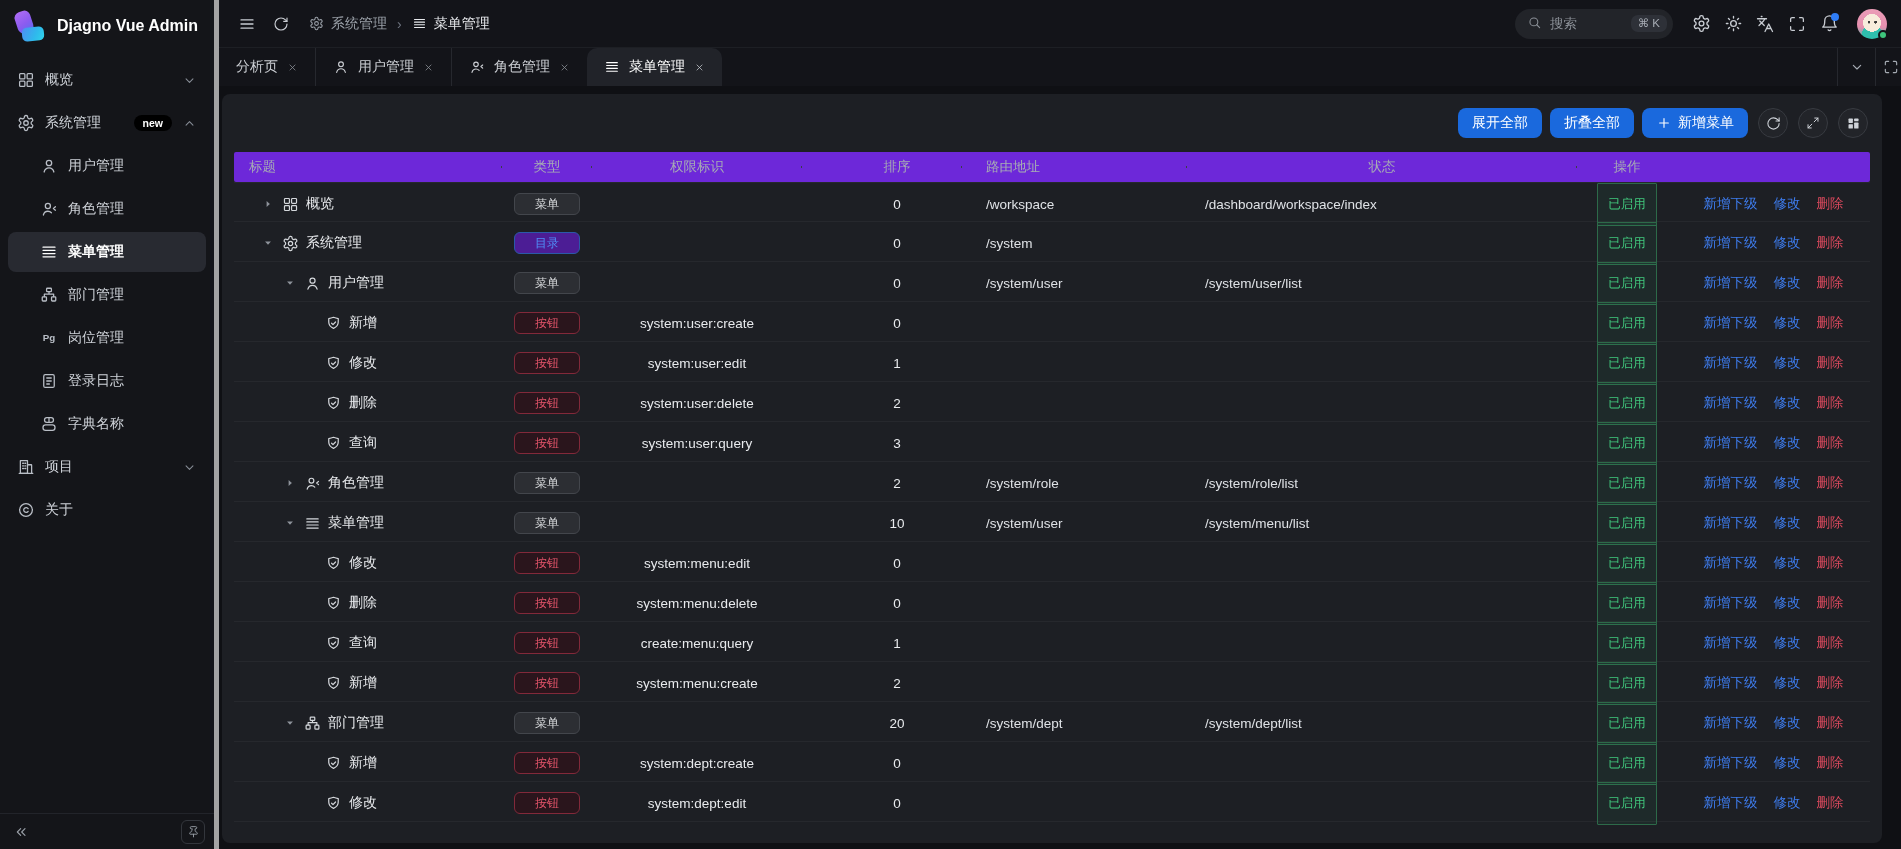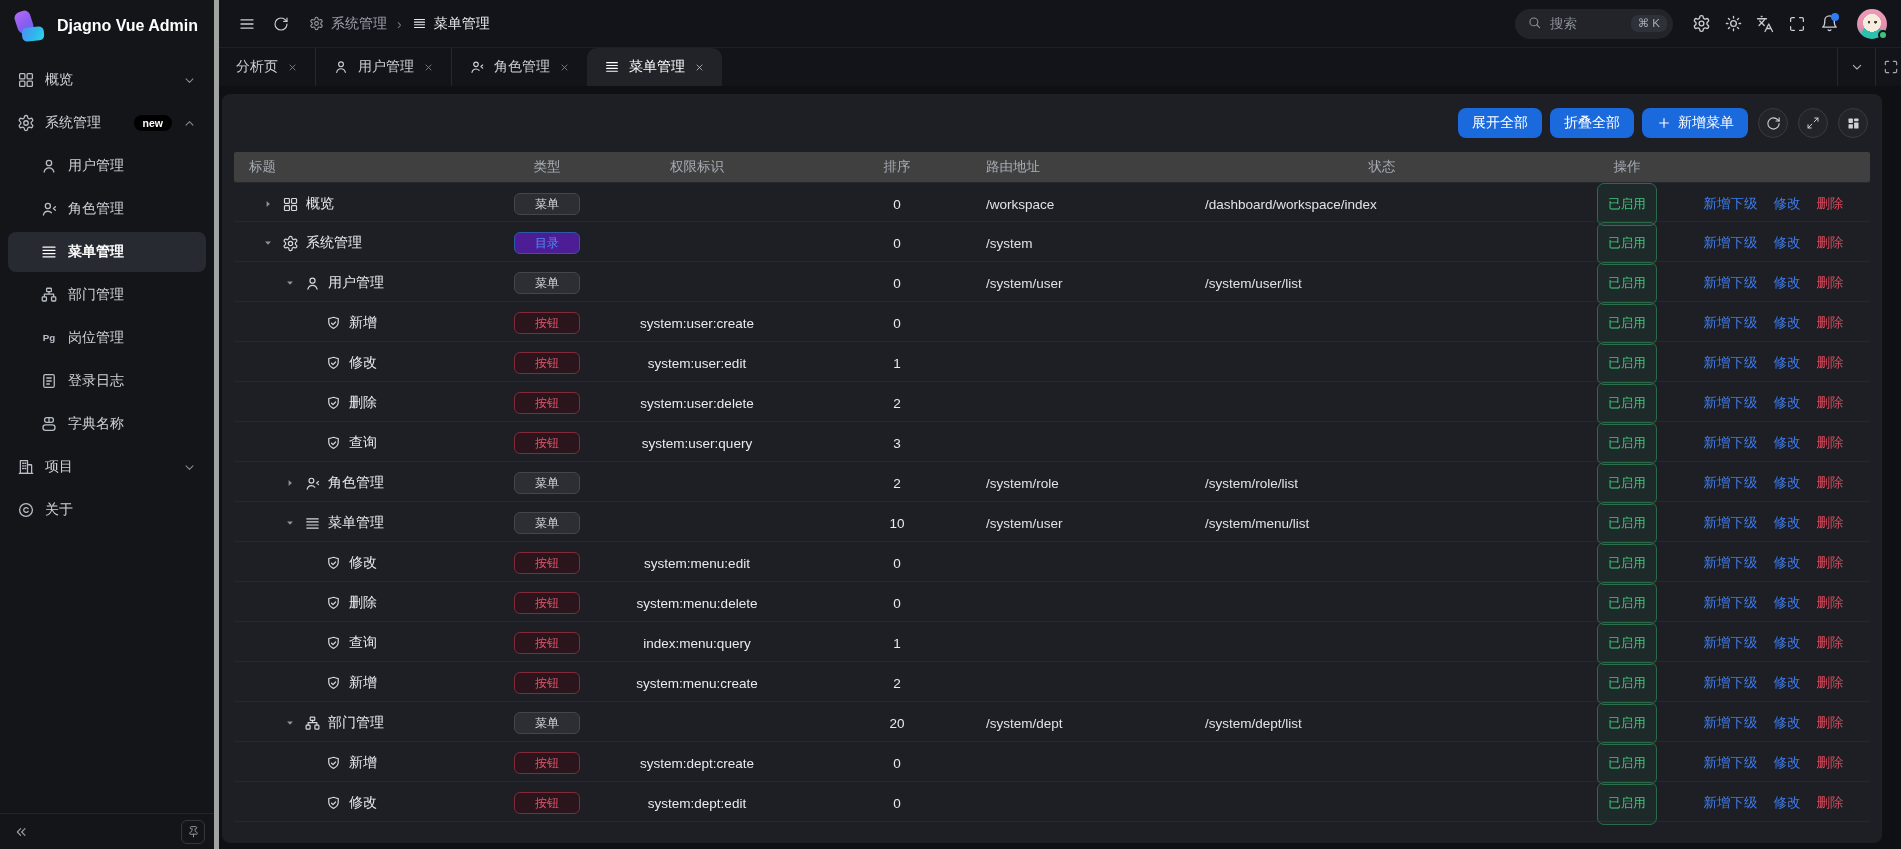--- a/index.html
+++ b/index.html
@@ -91,21 +91,21 @@
          color:#ffffff; font-size:14px; font-family:inherit; display:flex; align-items:center;
          gap:6px; cursor:pointer; font-weight:500; }
   .circ { width:30px; height:30px; border-radius:50%; border:1px solid #383b41; background:#222429;
           color:#cfd3d9; display:grid; place-items:center; cursor:pointer; margin-left:2px; }
 
   
   .table { margin:0 12px; }
   .thead, .trow { display:grid;
     grid-template-columns:268px 90px 210px 160px 225px 390px 100px minmax(0,1fr);
     align-items:center; }
-  .thead { height:30px; background:#404040; border-radius:2px; color:#a7acb4;
+  .thead { height:30px; background:#6d28d9; border-radius:2px; color:#a7acb4;
            font-size:13.5px; font-weight:500; }
   .thead > div { position:relative; }
   .thead > div:not(:last-child)::after { content:''; position:absolute; right:0; top:8px;
     bottom:8px; width:1px; background:#3a3d43; }
   .trow { height:40px; border-bottom:1px solid #26282d; font-size:13.5px; }
   .trow:first-child { border-top:1px solid #26282d; }
   .c0 { display:flex; align-items:center; gap:7px; padding-left:12px; min-width:0; }
   .thead .c0 { padding-left:15px; }
   .c1, .c2, .c6, .c7 { text-align:center; }
   .c3 { text-align:center; padding-left:30px; }
@@ -117,21 +117,21 @@
   .row-icon { color:#d4d7db; flex:0 0 auto; }
   .row-title { color:#e8eaed; font-size:14px; font-weight:500; white-space:nowrap; }
   .cell-strong { color:#e8eaed; font-weight:500; }
   .cell-path { color:#dfe2e6; }
   .badge { display:inline-block; font-size:12px; line-height:1; padding:4px 20px;
            border-radius:6px; border:1px solid transparent; }
   .badge-menu { background:#2c2e33; border-color:#43464c; color:#d8dadd; }
   .badge-catalog { background:#4c1d95; border-color:#2b59a8; color:#4f8ef7; }
   .badge-button { background:#2a151c; border-color:#82293a; color:#e4546a; }
   .badge-status { display:inline-block; font-size:12.5px; line-height:1; padding:14px 10px;
-      border-radius:7px; background:rgba(62,197,124,0.07); border:1px solid #2d6a49; color:#41c97d; }
+      border-radius:1px; background:rgba(62,197,124,0.07); border:1px solid #2d6a49; color:#41c97d; }
   .op-link { color:#3e7df0; cursor:pointer; white-space:nowrap; }
   .op-link.danger { color:#de4a5e; }
 </style>
 </head>
 <body>
 
 <div class="app">
 
   <aside class="sidebar">
     <div class="logo-row">
@@ -691,21 +691,21 @@
               <div class="trow">
        <div class="c0">
          <span class="ind" style="width:72px"></span>
          <svg class="row-icon" viewBox="0 0 24 24" width="17" height="17" fill="none" stroke="currentColor" stroke-width="1.7" stroke-linecap="round" stroke-linejoin="round">
                     <path d="M12 3.2c2.6 1 4.7 1.5 6.7 1.8v5c0 4.3-2.7 7.2-6.7 8.8-4-1.6-6.7-4.5-6.7-8.8V5c2-.3 4.1-.8 6.7-1.8z"></path>
                     <path d="M9.3 11.6l2 2 3.6-3.7"></path>
                   </svg>
          <span class="row-title">查询</span>
        </div>
        <div class="c1"><span class="badge badge-button">按钮</span></div>
-       <div class="c2 cell-strong">index:menu:query</div>
+       <div class="c2 cell-strong">create:menu:query</div>
        <div class="c3 cell-strong">1</div>
        <div class="c4 cell-path"></div>
        <div class="c5 cell-path"></div>
        <div class="c6"><span class="badge-status">已启用</span></div>
        <div class="c7">
                   <span class="op-link">新增下级</span>
                   <span class="op-link">修改</span>
                   <span class="op-link danger">删除</span>
                 </div>
      </div>

